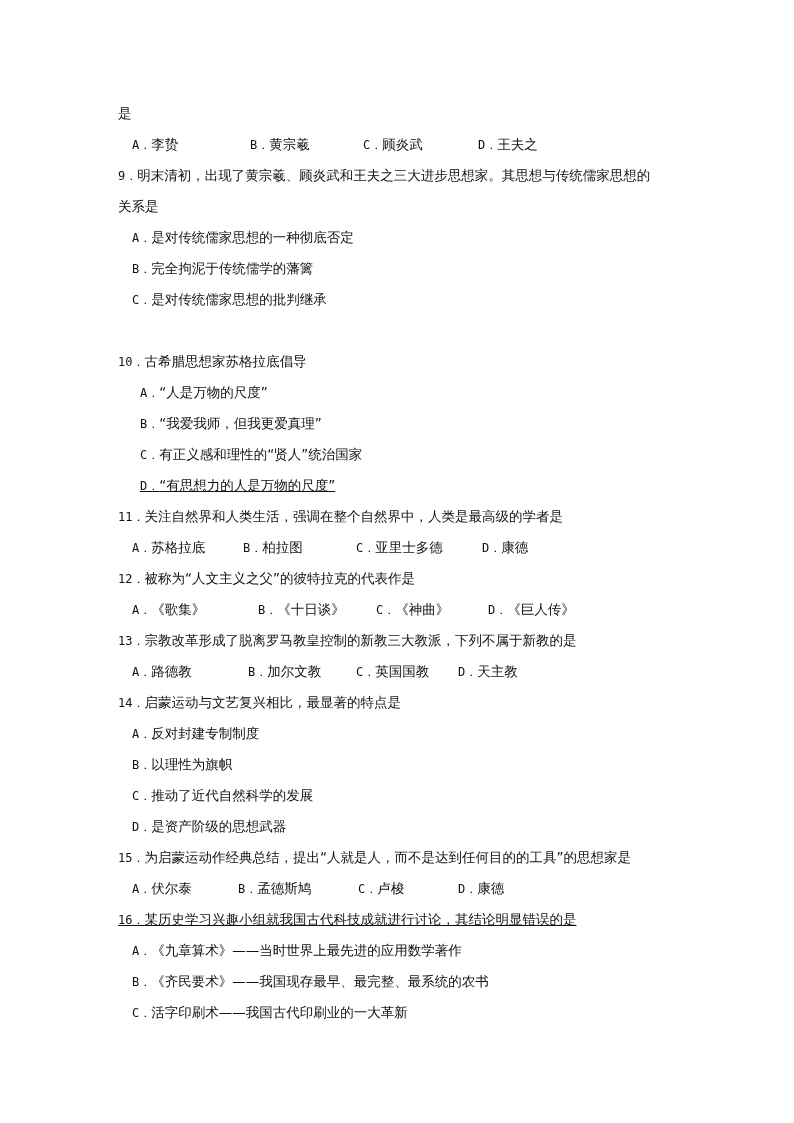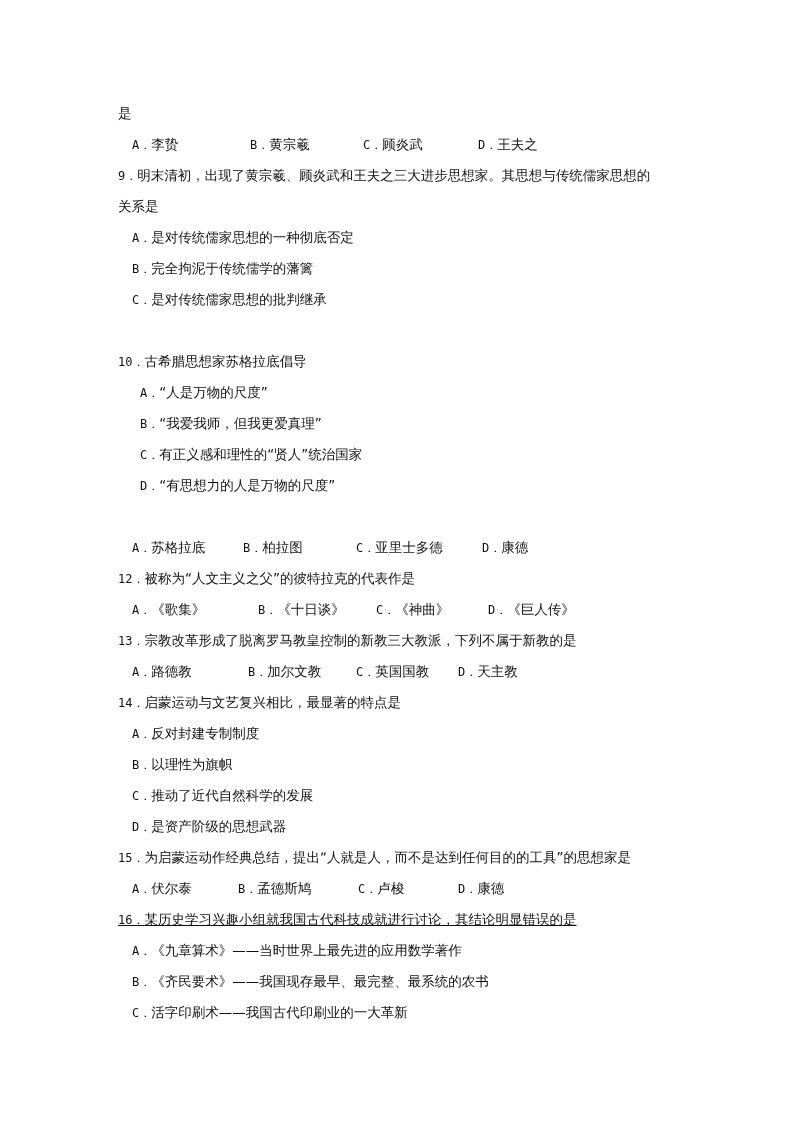--- a/index.html
+++ b/index.html
@@ -26,22 +26,23 @@
   <div class="line" style="left:118px;top:167px;"><span class="lbl">9．</span><span>明末清初，出现了黄宗羲、顾炎武和王夫之三大进步思想家。其思想与传统儒家思想的</span></div>
   <div class="line" style="left:118px;top:198px;">关系是</div>
   <div class="line" style="left:132px;top:229px;"><span class="lbl">A．</span><span>是对传统儒家思想的一种彻底否定</span></div>
   <div class="line" style="left:132px;top:260px;"><span class="lbl">B．</span><span>完全拘泥于传统儒学的藩篱</span></div>
   <div class="line" style="left:132px;top:291px;"><span class="lbl">C．</span><span>是对传统儒家思想的批判继承</span></div>
 
   <div class="line" style="left:118px;top:353px;"><span class="lbl">10．</span><span>古希腊思想家苏格拉底倡导</span></div>
   <div class="line" style="left:140px;top:384px;"><span class="lbl">A．</span><span>“人是万物的尺度”</span></div>
   <div class="line" style="left:140px;top:415px;"><span class="lbl">B．</span><span>“我爱我师，但我更爱真理”</span></div>
   <div class="line" style="left:140px;top:446px;"><span class="lbl">C．</span><span>有正义感和理性的“贤人”统治国家</span></div>
-  <div class="line" style="left:140px;top:477px;"><span class="lbl">D．</span><span>“有思想力的人是万物的尺度”</span></div>
+  <div class="line" style="left:140px;top:477px;text-decoration:underline;"><span class="lbl">D．</span><span>“有思想力的人是万物的尺度”</span></div>
 
+  <div class="line" style="left:118px;top:508px;"><span class="lbl">11．</span><span>关注自然界和人类生活，强调在整个自然界中，人类是最高级的学者是</span></div>
   <div class="line" style="left:118px;top:539px;width:560px;">
     <span class="opt" style="left:14px;"><span class="lbl">A．</span><span>苏格拉底</span></span>
     <span class="opt" style="left:125px;"><span class="lbl">B．</span><span>柏拉图</span></span>
     <span class="opt" style="left:238px;"><span class="lbl">C．</span><span>亚里士多德</span></span>
     <span class="opt" style="left:364px;"><span class="lbl">D．</span><span>康德</span></span>
   </div>
 
   <div class="line" style="left:118px;top:570px;"><span class="lbl">12．</span><span>被称为“人文主义之父”的彼特拉克的代表作是</span></div>
   <div class="line" style="left:118px;top:601px;width:560px;">
     <span class="opt" style="left:14px;"><span class="lbl">A．</span><span>《歌集》</span></span>

